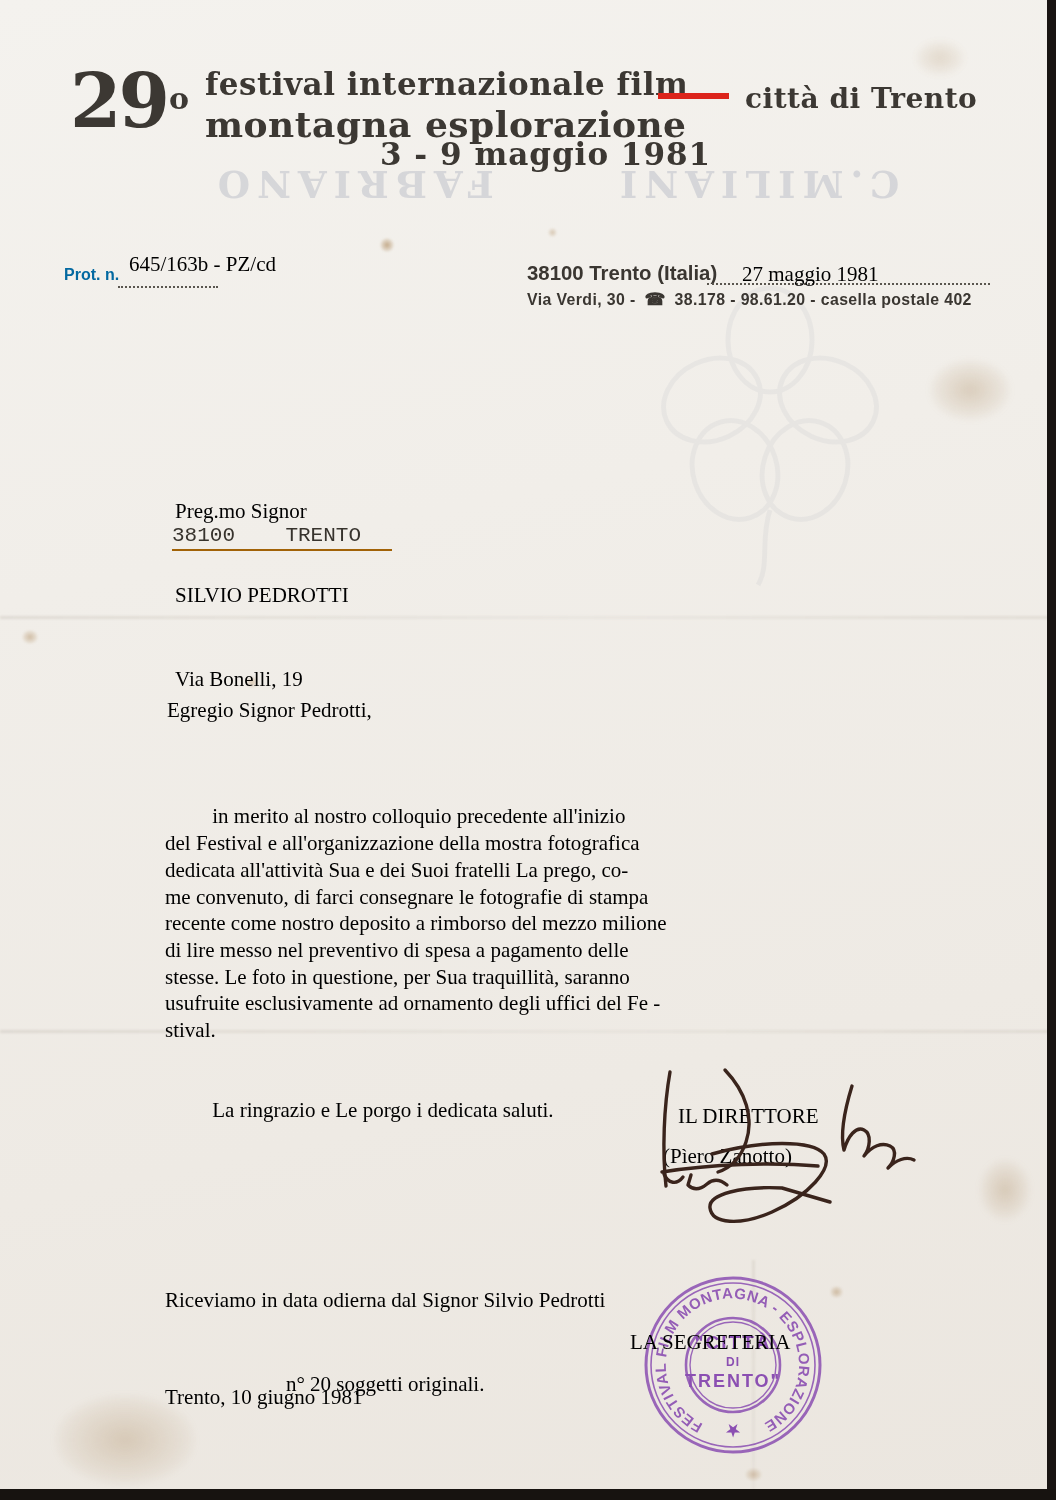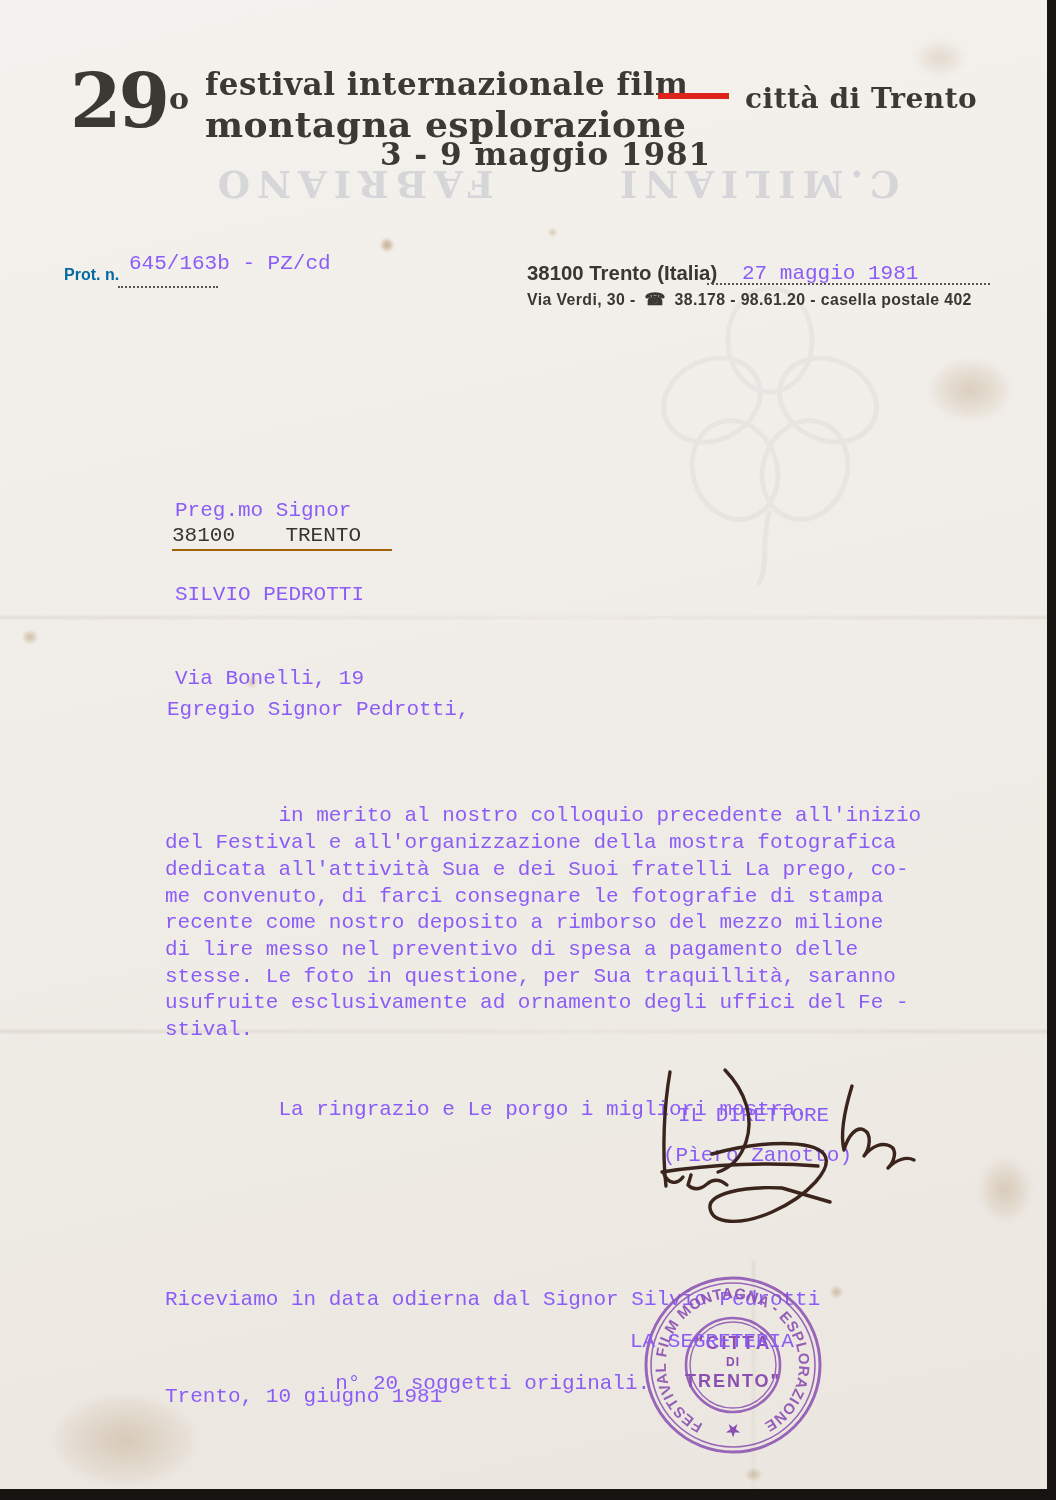--- a/index.html
+++ b/index.html
@@ -64,21 +64,21 @@
     transform:scaleX(0.99); transform-origin:left; }
   .org-phone .tel{ font-size:17px; margin:0 4px; }
 
   .dotted{ border-bottom:2px dotted #5a564f; height:1px; }
   .prot-label{ left:64px; top:266px; font-family:"Liberation Sans", sans-serif;
     font-weight:bold; font-size:16px; color:#0369a1; }
   .prot-value{ left:129px; top:252px; font-size:21px; }
   .typed-date{ left:742px; top:262px; font-size:21px; }
 
   
-  .typed{ font-size:21px; color:#8b5cf6; white-space:pre; }
+  .typed{ font-size:21px; color:#000000; white-space:pre;font-family:Liberation Serif, serif; }
   .recipient{ left:175px; top:441px; line-height:28px; }
   .city-underline{ left:172px; top:524px; width:220px; height:27px;
     border-bottom:2px solid #a16207; font-size:21px; white-space:pre; }
   .salutation{ left:167px; top:698px; }
   .bodytext{ left:165px; top:750px; line-height:26.7px; }
   .receipt{ left:165px; top:1230px; line-height:28px;text-align:center; }
   .secretary{ left:630px; top:1330px; z-index:6; }
   .placedate{ left:165px; top:1385px; }
   .sig-title{ left:678px; top:1104px; }
   .sig-name{ left:663px; top:1144px; }
@@ -148,21 +148,21 @@
 <div class="abs typed bodytext">
   <div>         in merito al nostro colloquio precedente all'inizio
 del Festival e all'organizzazione della mostra fotografica
 dedicata all'attività Sua e dei Suoi fratelli La prego, co-
 me convenuto, di farci consegnare le fotografie di stampa
 recente come nostro deposito a rimborso del mezzo milione
 di lire messo nel preventivo di spesa a pagamento delle
 stesse. Le foto in questione, per Sua traquillità, saranno
 usufruite esclusivamente ad ornamento degli uffici del Fe -
 stival.</div>
-  <div>         La ringrazio e Le porgo i migliori mostra.</div>
+  <div>         La ringrazio e Le porgo i dedicata saluti.</div>
 </div>
 
 <div class="abs typed sig-title">IL DIRETTORE</div>
 <div class="abs typed sig-name">(Pìero Zanotto)</div>
 <svg class="abs sig-svg" width="320" height="190" viewBox="0 0 320 190">
   <g fill="none" stroke="#3a241c" stroke-width="3.4" stroke-linecap="round" stroke-linejoin="round">
     <path d="M58,16 C52,50 50,95 54,130"></path>
     <path d="M52,118 c4,10 13,11 19,3 m8,-2 l-3,10 c6,6 13,4 19,-1 c7,-6 14,-4 20,1"></path>
     <path d="M113,14 C134,36 142,62 134,86 C128,104 118,112 106,116"></path>
     <path d="M100,98 C150,84 200,84 212,98 C222,112 196,140 160,156 C128,170 100,168 98,152 C96,138 130,130 170,132 L218,146"></path>

